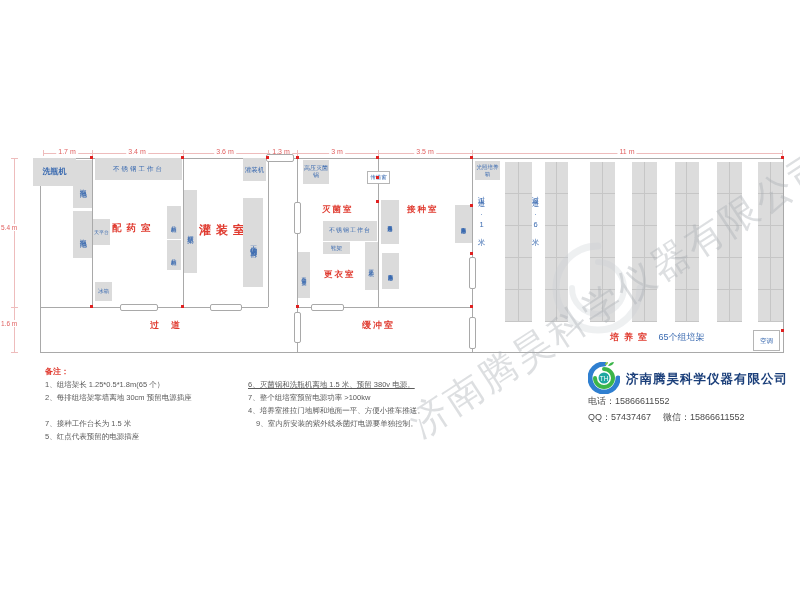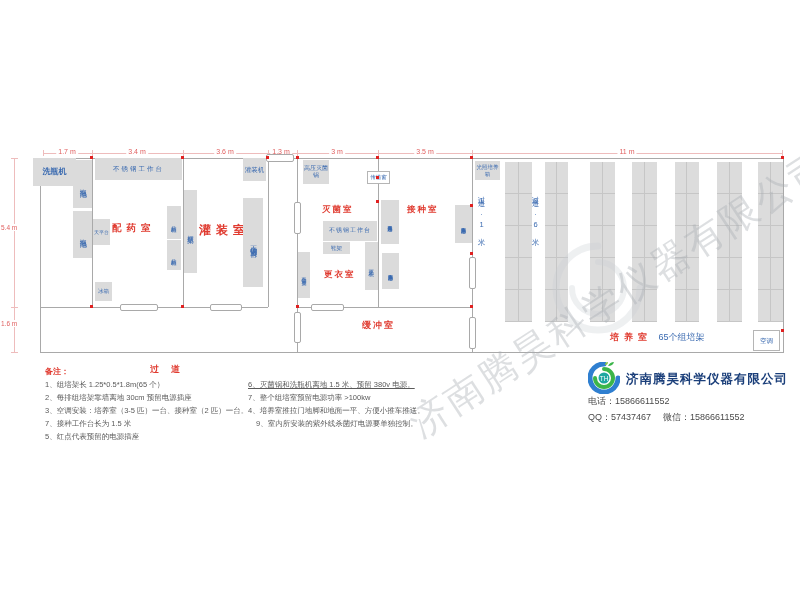--- a/index.html
+++ b/index.html
@@ -150,21 +150,21 @@
     <span>双人水平超净工作台</span>
   </div>
   <div class="box vt" style="left:382px;top:253px;width:17px;height:36px;font-size:5px;letter-spacing:0;">
     <span>双人水平超净工作台</span>
   </div>
   <div class="box vt" style="left:455px;top:205px;width:17px;height:38px;font-size:5px;letter-spacing:0;">
     <span>双人水平超净工作台</span>
   </div>
   <div class="rlbl" style="left:407px;top:204px;font-size:8.5px;letter-spacing:2px;">接种室</div>
 
-  <div class="rlbl" style="left:150px;top:319px;font-size:9px;letter-spacing:12px;margin-top:44px;">过道</div>
+  <div class="rlbl" style="left:150px;top:319px;font-size:9px;letter-spacing:12px;">过道</div>
   <div class="rlbl" style="left:362px;top:319px;font-size:9px;letter-spacing:2px;">缓冲室</div>
 
   <div class="box" style="left:475px;top:161px;width:25px;height:19px;font-size:5.5px;">
     <span>光照培养箱</span>
   </div>
   <div class="shelf" style="left:505px;width:27px;"></div>
   <div class="shelf" style="left:545px;width:23px;"></div>
   <div class="shelf" style="left:590px;width:25px;"></div>
   <div class="shelf" style="left:632px;width:25px;"></div>
   <div class="shelf" style="left:675px;width:24px;"></div>
@@ -195,21 +195,20 @@
     <div class="dot" style="left:90px;top:305px;"></div>
     <div class="dot" style="left:181px;top:305px;"></div>
     <div class="dot" style="left:296px;top:305px;"></div>
     <div class="dot" style="left:470px;top:305px;"></div>
     <div class="dot" style="left:781px;top:329px;"></div>
   </div>
 
   <div class="rlbl" style="left:45px;top:366px;font-size:8px;">备注：</div>
   <div class="note" style="left:45px;top:380px;text-align:center;">1、组培架长 1.25*0.5*1.8m(65 个）</div>
   <div class="note" style="left:45px;top:393px;">2、每排组培架靠墙离地 30cm 预留电源插座</div>
-  <div class="note" style="left:45px;top:406px;">3、空调安装：培养室（3-5 匹）一台、接种室（2 匹）一台。</div>
   <div class="note" style="left:45px;top:419px;">7、接种工作台长为 1.5 米</div>
   <div class="note" style="left:45px;top:432px;">5、红点代表预留的电源插座</div>
   <div class="note" style="left:248px;top:380px;text-decoration:underline;">6、灭菌锅和洗瓶机离地 1.5 米、预留 380v 电源。</div>
   <div class="note" style="left:248px;top:393px;text-align:center;">7、整个组培室预留电源功率 &gt;100kw</div>
   <div class="note" style="left:248px;top:406px;">4、培养室推拉门地脚和地面一平、方便小推车推送。</div>
   <div class="note" style="left:256px;top:419px;">9、室内所安装的紫外线杀菌灯电源要单独控制。</div>
 
   <svg class="abs" style="left:588px;top:362px;" width="32" height="32" viewBox="0 0 32 32">
     <path d="M16 2 A14 14 0 1 0 30 16" fill="none" stroke="#2f7fd0" stroke-width="5" stroke-linecap="round"></path>
     <path d="M16 7 A9 9 0 1 1 7 16" fill="none" stroke="#3cb54a" stroke-width="4" stroke-linecap="round"></path>

